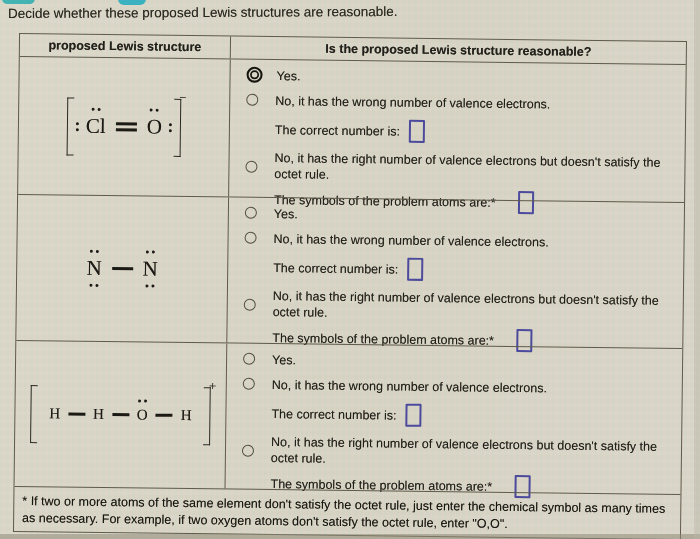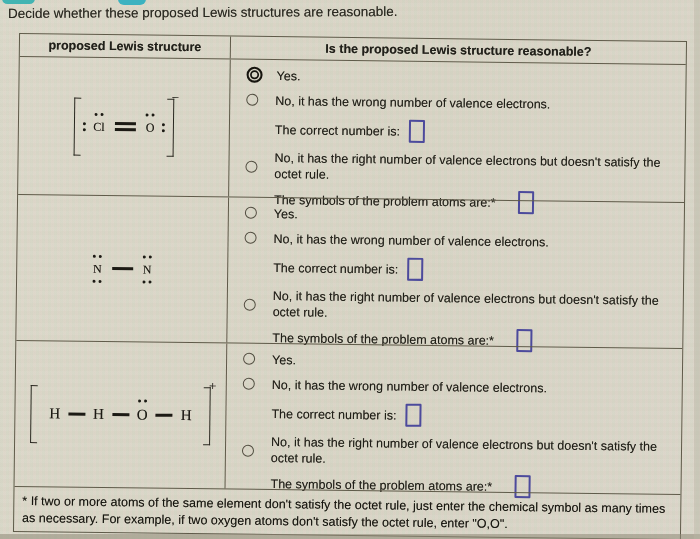--- a/index.html
+++ b/index.html
@@ -45,21 +45,21 @@
   .radio{width:12px;height:12px;border:1.6px solid #514d40;border-radius:50%;flex-shrink:0;margin-top:1px;margin-right:17px;background:transparent;box-sizing:border-box;}
   .radio.focused{width:16px;height:16px;border:2.6px solid #17150f;margin-top:-1px;margin-right:14px;
     box-shadow:inset 0 0 0 1.5px #d8d4c5, inset 0 0 0 3.2px #17150f;}
   .opt-label{font-size:12.5px;line-height:16px;color:#201f18;}
   .sub{display:flex;align-items:center;margin:0 0 9px 29px;font-size:12.5px;color:#201f18;}
   .answer-box{width:12px;height:19px;border:2px solid #4c4a9c;border-radius:1px;margin-left:9px;background:transparent;flex-shrink:0;}
   .answer-box.wide-gap{margin-left:22px;}
 
   
   .structure{display:flex;align-items:center;height:58px;}
-  .atom{position:relative;font-family:"Liberation Serif",serif;font-size:12px;color:#1c1a14;padding:0 2px;line-height:1;}
+  .atom{position:relative;font-family:"Liberation Serif",serif;font-size:21px;color:#1c1a14;padding:0 2px;line-height:1;}
   .dots{position:absolute;display:flex;gap:3px;}
   .dot{width:3px;height:3px;background:#1c1a14;border-radius:50%;}
   .dots-top{top:-8px;left:50%;transform:translateX(-50%);flex-direction:row;}
   .dots-bottom{bottom:-8px;left:50%;transform:translateX(-50%);flex-direction:row;}
   .dots-left{left:-8px;top:50%;transform:translateY(-50%);flex-direction:column;}
   .dots-right{right:-8px;top:50%;transform:translateY(-50%);flex-direction:column;}
   .bond{width:21px;margin:0 8px;flex-shrink:0;}
   .bond.single{height:3px;background:#1c1a14;}
   .bond.double{height:9px;border-top:3px solid #1c1a14;border-bottom:3px solid #1c1a14;box-sizing:border-box;}
   .bond.short{width:17px;margin:0 6px;}

